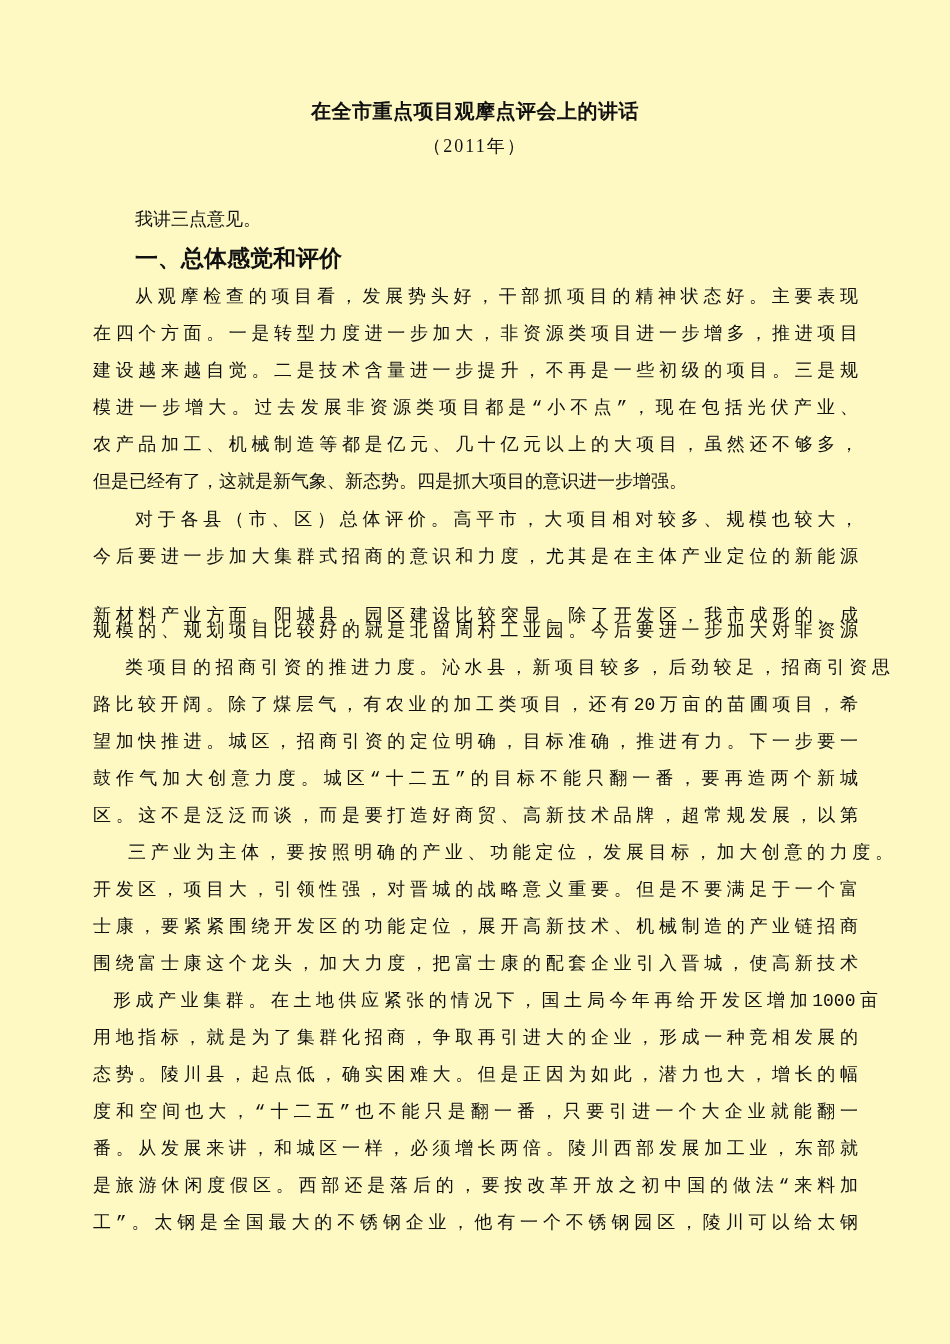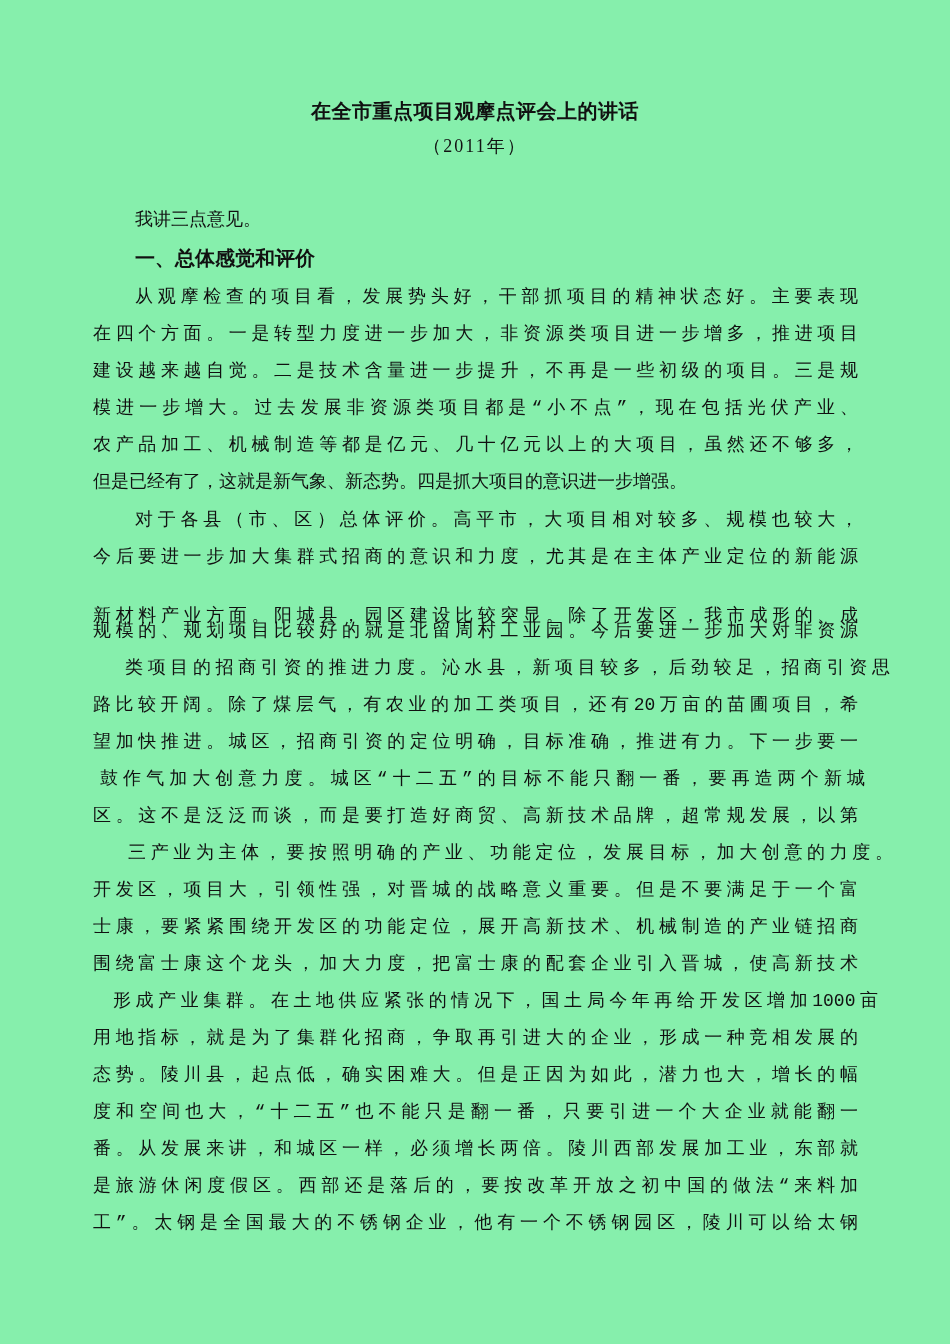--- a/index.html
+++ b/index.html
@@ -1,35 +1,35 @@
 <!DOCTYPE html>
 <html><head>
   <meta charset="utf-8">
   <style>
     html, body { margin: 0; padding: 0; background: #ffffff; }
     body { width: 950px; height: 1344px; position: relative; overflow: hidden; color: #111; }
-    .page { position: absolute; left: 0; top: 0; width: 950px; height: 1344px; background: #86efac; }
+    .page { position: absolute; left: 0; top: 0; width: 950px; height: 1344px; background: #fef9c3; }
     .title {
       position: absolute; left: 0; width: 950px; top: 98px; text-align: center;
       font-family: "DejaVu Serif", serif; font-weight: bold; font-size: 20px; letter-spacing: 0.5px;
     }
     .subtitle {
       position: absolute; left: 0; width: 950px; top: 134px; text-align: center;
       font-family: "Liberation Serif", serif; font-size: 18px; letter-spacing: 2px;
     }
     .line {
       position: absolute; left: 93px; width: 765px; height: 24px; line-height: 24px;
       font-family: Liberation Mono, monospace; font-size: 18px; white-space: nowrap;
       text-align: justify; text-align-last: justify; font-weight: 300; letter-spacing: 0;
     }
     .line.last { text-align-last: left; }
     .line.indent { left: 135px; width: 723px; }
     .heading {
       position: absolute; left: 135px; height: 24px; line-height: 24px;
-      font-family: "DejaVu Sans", sans-serif; font-weight: bold; font-size: 20px; white-space: nowrap;
+      font-family: "DejaVu Sans", sans-serif; font-weight: bold; font-size: 23px; white-space: nowrap;
     }
   </style>
 </head>
 <body>
 
 <div class="page">
   <div class="title">在全市重点项目观摩点评会上的讲话</div>
   <div class="subtitle">（2011年）</div>
 
   <div class="line indent last" style="top:208px;">我讲三点意见。</div>
@@ -42,21 +42,21 @@
   <div class="line" style="top:433px;">农产品加工、机械制造等都是亿元、几十亿元以上的大项目，虽然还不够多，</div>
   <div class="line last" style="top:470px;">但是已经有了，这就是新气象、新态势。四是抓大项目的意识进一步增强。</div>
 
   <div class="line indent" style="top:508px;">对于各县（市、区）总体评价。高平市，大项目相对较多、规模也较大，</div>
   <div class="line" style="top:545px;">今后要进一步加大集群式招商的意识和力度，尤其是在主体产业定位的新能源</div>
   <div class="line" style="top:604px;">新材料产业方面。阳城县，园区建设比较突显。除了开发区，我市成形的、成</div>
   <div class="line" style="top:619px;">规模的、规划项目比较好的就是北留周村工业园。今后要进一步加大对非资源</div>
   <div class="line" style="top:656px;margin-left:32px;">类项目的招商引资的推进力度。沁水县，新项目较多，后劲较足，招商引资思</div>
   <div class="line" style="top:693px;">路比较开阔。除了煤层气，有农业的加工类项目，还有20万亩的苗圃项目，希</div>
   <div class="line" style="top:730px;">望加快推进。城区，招商引资的定位明确，目标准确，推进有力。下一步要一</div>
-  <div class="line" style="top:767px;margin-left:7px;">鼓作气加大创意力度。城区“十二五”的目标不能只翻一番，要再造两个新城</div>
+  <div class="line" style="top:767px;">鼓作气加大创意力度。城区“十二五”的目标不能只翻一番，要再造两个新城</div>
   <div class="line" style="top:804px;">区。这不是泛泛而谈，而是要打造好商贸、高新技术品牌，超常规发展，以第</div>
   <div class="line" style="top:841px;margin-left:35px;">三产业为主体，要按照明确的产业、功能定位，发展目标，加大创意的力度。</div>
   <div class="line" style="top:878px;">开发区，项目大，引领性强，对晋城的战略意义重要。但是不要满足于一个富</div>
   <div class="line" style="top:915px;">士康，要紧紧围绕开发区的功能定位，展开高新技术、机械制造的产业链招商</div>
   <div class="line" style="top:952px;">围绕富士康这个龙头，加大力度，把富士康的配套企业引入晋城，使高新技术</div>
   <div class="line" style="top:989px;margin-left:20px;">形成产业集群。在土地供应紧张的情况下，国土局今年再给开发区增加1000亩</div>
   <div class="line" style="top:1026px;">用地指标，就是为了集群化招商，争取再引进大的企业，形成一种竞相发展的</div>
   <div class="line" style="top:1063px;">态势。陵川县，起点低，确实困难大。但是正因为如此，潜力也大，增长的幅</div>
   <div class="line" style="top:1100px;">度和空间也大，“十二五”也不能只是翻一番，只要引进一个大企业就能翻一</div>
   <div class="line" style="top:1137px;">番。从发展来讲，和城区一样，必须增长两倍。陵川西部发展加工业，东部就</div>

